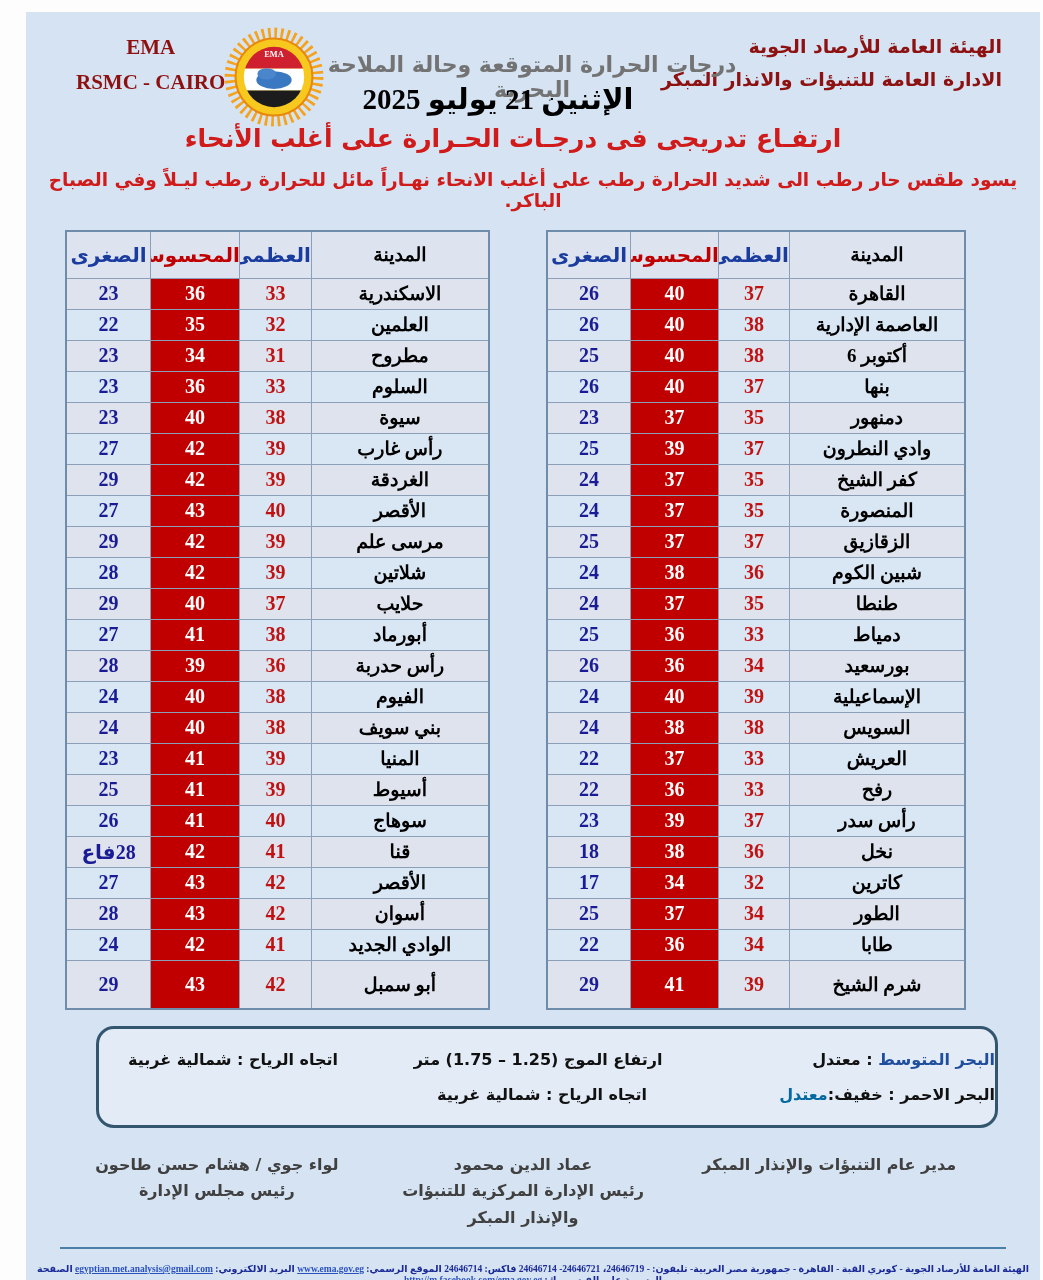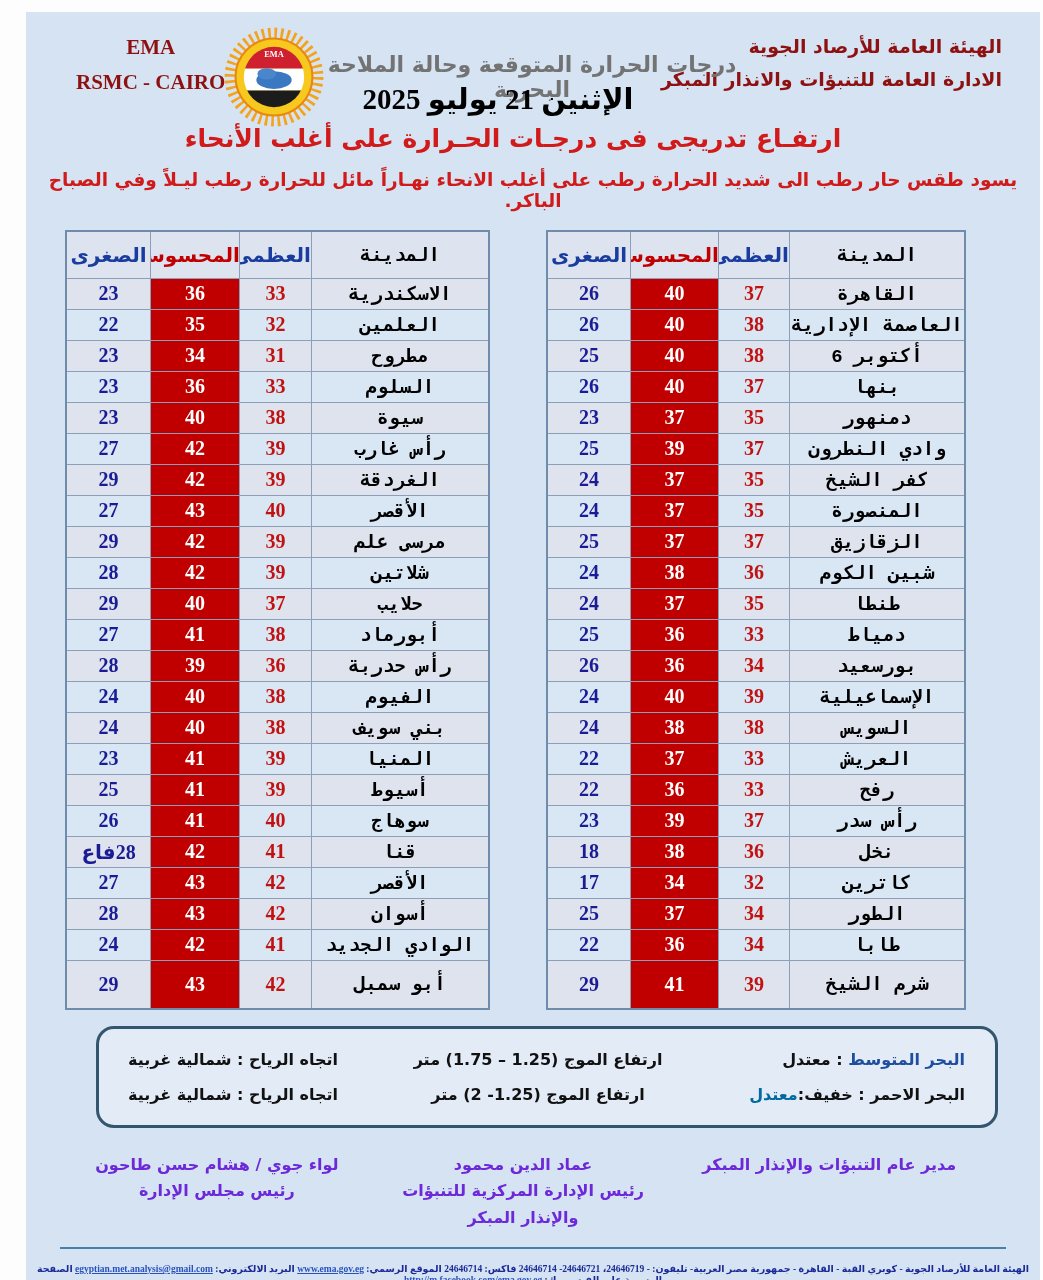--- a/index.html
+++ b/index.html
@@ -20,42 +20,42 @@
 
   
   .tables { display:flex; justify-content:space-between; padding:218px 74px 0 39px; }
   table { border-collapse:collapse; border:2px solid #6f8cab; table-layout:fixed; }
   .tbl-right { width:420px; }
   .tbl-left  { width:425px; }
   th, td { border:1px solid #8ba0b8; text-align:center; vertical-align:middle; overflow:hidden; white-space:nowrap; }
   th { height:47px; font-size:20px; font-weight:bold; background:#dde4f0; }
   td { height:31px; font-size:20px; font-weight:bold; font-family:"Liberation Serif","DejaVu Sans",serif; }
   tbody tr:last-child td { height:49px; }
-  .col-city  { width:42%; color:#000; font-size:19px; font-family:Liberation Mono, monospace; direction:ltr; }
+  .col-city  { width:42%; color:#000; font-size:19px; font-family:Liberation Serif, serif; direction:ltr; }
   .col-max   { width:17%; color:#c11212; }
   .col-feels { width:21%; color:#c00000; }
   .col-min   { width:20%; color:#1a1c96; }
   td.col-feels { background:#c00000; color:#ffffff; }
   tbody tr:nth-child(odd) td:not(.col-feels)  { background:#dfe3ed; }
   tbody tr:nth-child(even) td:not(.col-feels) { background:#d9e6f4; }
   th.col-city { color:#000; } th.col-max { color:#1a3c9e;margin-top:44px; } th.col-feels { color:#c00000; } th.col-min { color:#1a3c9e; }
 
   
   .marine { margin:16px 42px 0 70px; height:102px; background:#e3ebf6; border:3px solid #33566e; border-radius:18px;
             display:flex; flex-direction:column; justify-content:space-evenly; padding:4px 0; }
   .marine-row { display:grid; grid-template-columns:31% 40% 29%; align-items:center; font-weight:bold; font-size:16px; color:#111; }
-  .marine-sea { text-align:right; padding-right:30px; }
+  .marine-sea { text-align:right; }
   .marine-waves { text-align:center; }
   .marine-wind { text-align:center;margin-left:8px; }
   .sea-blue { color:#1f4e9e; }
   .state-red { color:#0369a1; }
 
   
   .signatures { display:flex; justify-content:space-between; margin-top:24px; padding:0 60px 0 40px; }
-  .sig { width:33%; text-align:center; color:#6d28d9; font-weight:bold; font-size:16px; line-height:1.65; }
+  .sig { width:33%; text-align:center; color:#404040; font-weight:bold; font-size:16px; line-height:1.65; }
   .divider { margin:16px 34px 0 34px; border-top:2px solid #4a7fa8; }
   .footer { margin-top:14px; text-align:center; font-size:9.5px; color:#1b2a96; font-weight:bold;
             font-family:"Liberation Serif","DejaVu Sans",serif; }
   .footer a { color:#2a52be; text-decoration:underline;font-family:Liberation Serif, serif; }
 </style>
 </head>
 <body>
 
 <div class="canvas">
   <div class="page">
@@ -404,21 +404,20 @@
         <div class="marine-sea">
           <span class="sea-blue">البحر المتوسط</span><span> :  معتدل</span>
         </div>
         <div class="marine-waves">ارتفاع الموج (1.25 – 1.75) متر</div>
         <div class="marine-wind">اتجاه الرياح : شمالية غربية</div>
       </div>
       <div class="marine-row">
         <div class="marine-sea">
           <span>البحر الاحمر  :  خفيف:</span><span class="state-red">معتدل</span>
         </div>
-        <div class="marine-waves">ارتفاع الموج (1.25- 2) متر</div>
         <div class="marine-wind">اتجاه الرياح : شمالية غربية</div>
       </div>
     </div>
 
     <div class="signatures">
       <div class="sig">
         <div>مدير عام التنبؤات والإنذار المبكر</div>
       </div>
       <div class="sig">
         <div>عماد الدين محمود</div>

